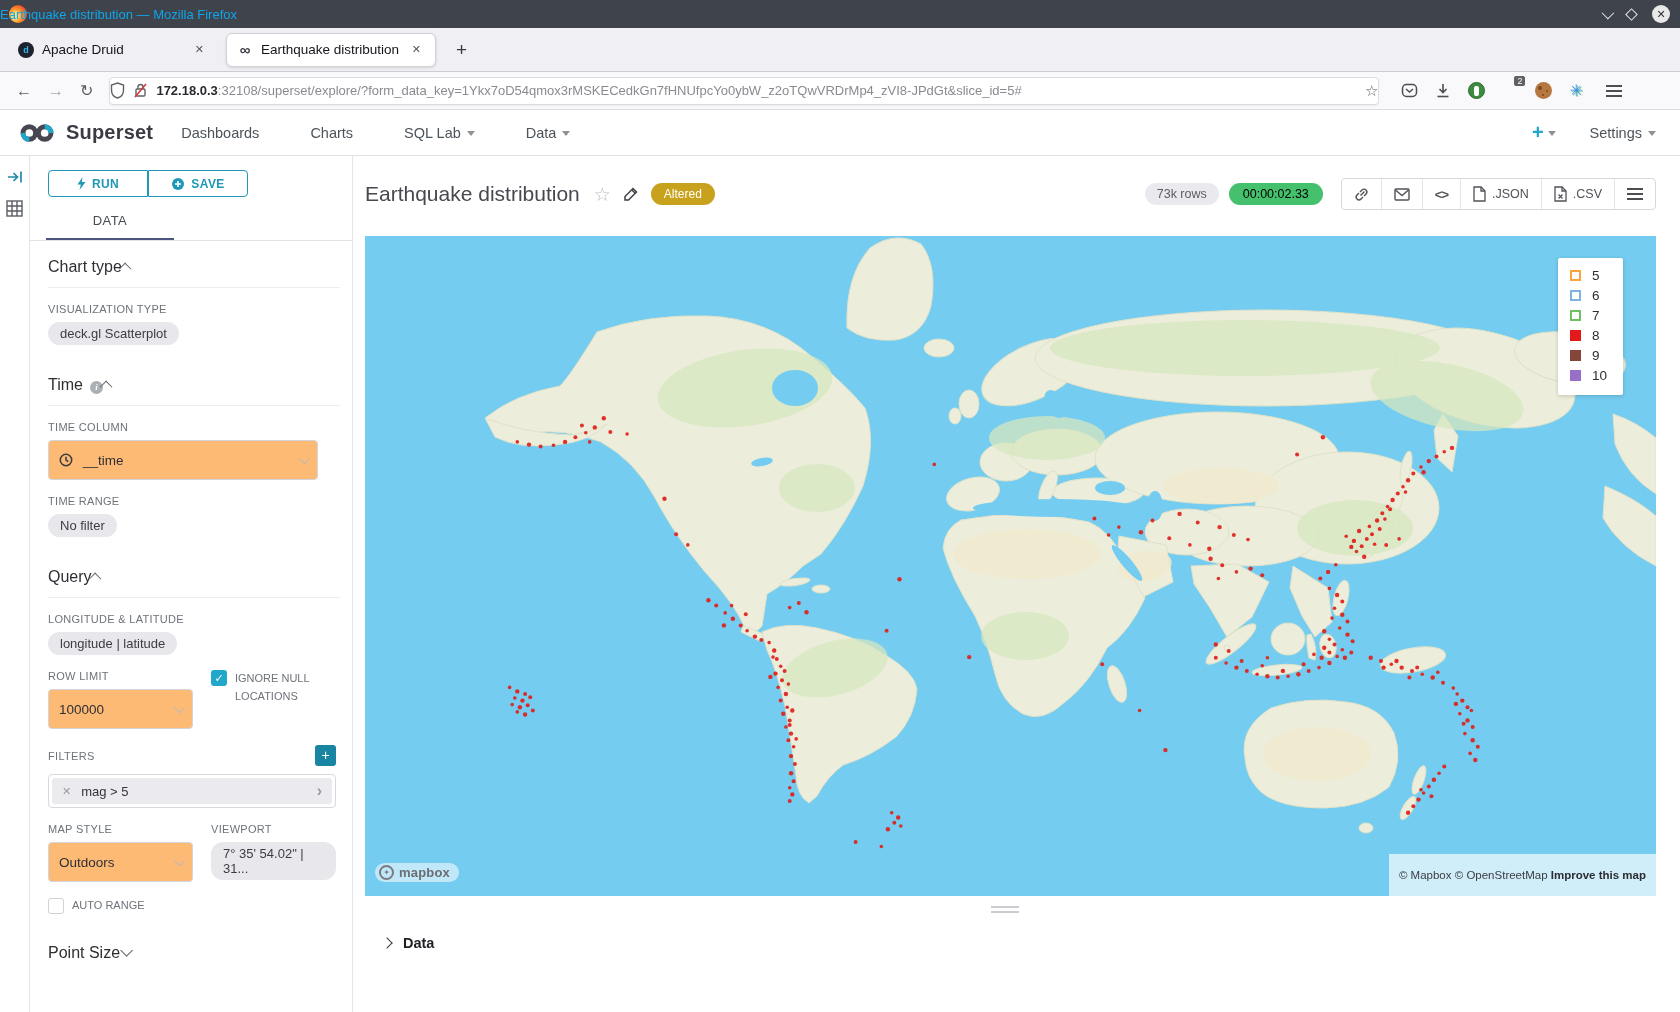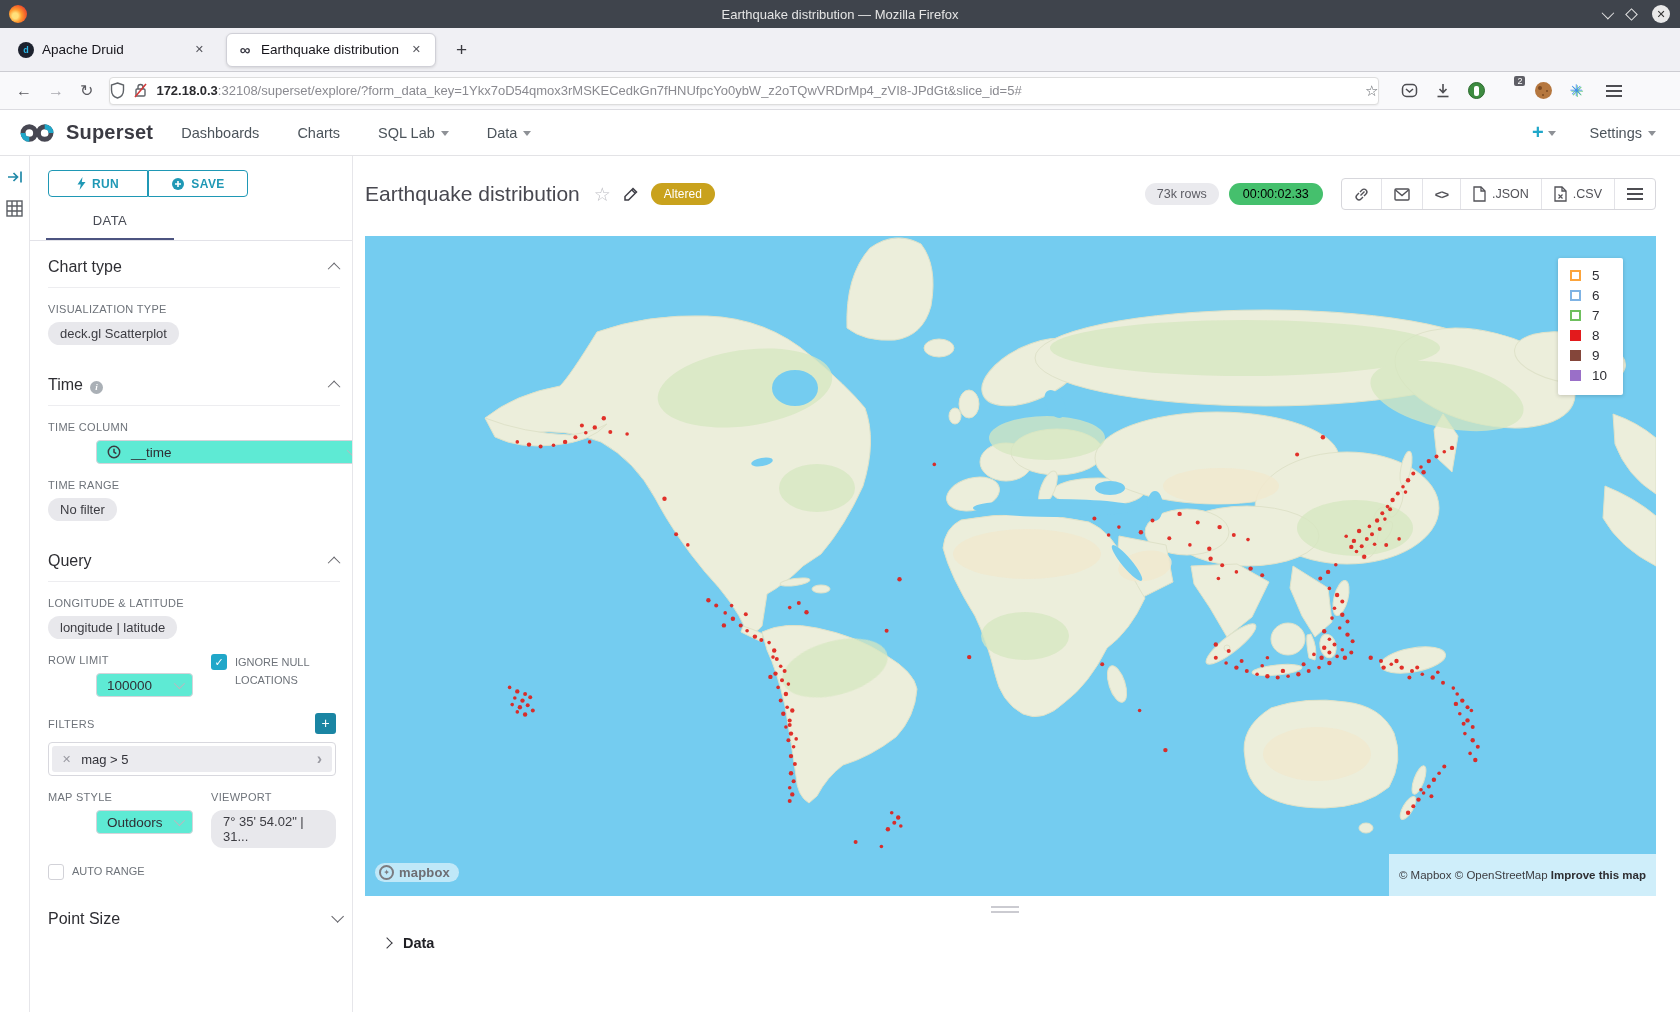--- a/index.html
+++ b/index.html
@@ -4,21 +4,21 @@
 <style>
   * { margin:0; padding:0; box-sizing:border-box; }
   html,body { width:1680px; height:1012px; overflow:hidden;
     font-family:"Liberation Sans", sans-serif; background:#fff; }
 
   
   .titlebar { position:absolute; top:0; left:0; width:1680px; height:28px;
     background:#3f444c; display:flex; align-items:center; color:#f2f2f2; }
   .ff-logo { width:18px; height:18px; border-radius:50%; margin-left:9px;
     background:radial-gradient(circle at 35% 60%, #ffe07a 0 18%, #ff9a2e 40%, #f0552a 70%, #d6356b 100%); }
-  .win-title { position:absolute; left:0; right:0; text-align:center; font-size:13px; color:#e5e5e5; }
+  .win-title { position:absolute; left:0; right:0; text-align:left; font-size:13px; color:#0ea5e9; }
   .win-controls { position:absolute; right:10px; top:0; height:28px; display:flex; align-items:center; gap:16px; }
   .wc-chev { width:9px; height:9px; border-right:1.6px solid #e4e4e4; border-bottom:1.6px solid #e4e4e4;
     transform:rotate(45deg) translateY(-2px); }
   .wc-diamond { width:9px; height:9px; border:1.6px solid #e4e4e4; transform:rotate(45deg); }
   .wc-close { width:18px; height:18px; border-radius:50%; background:#e9e9e9; color:#333;
     font-size:11px; line-height:18px; text-align:center; }
 
   .tabstrip { position:absolute; top:28px; left:0; width:1680px; height:44px;
     background:#f0f0f4; border-bottom:1px solid #ccccd2; display:flex; align-items:center; }
   .tab { display:flex; align-items:center; height:34px; margin-left:8px; padding:0 10px;
@@ -56,21 +56,21 @@
   .cookie-icon:after { content:""; position:absolute; left:3px; top:4px; width:4px; height:4px; border-radius:50%;
     background:#7d4a22; box-shadow:7px 3px 0 -1px #7d4a22, 3px 7px 0 -1px #7d4a22; }
   .asterisk-icon { font-size:16px; color:#3f8cf4; text-shadow:1px 1px 0 #54c46f; }
   .burger { width:16px; height:2px; background:#4d4d52; box-shadow:0 5px 0 #4d4d52, 0 10px 0 #4d4d52; margin-top:-10px; }
 
   
   .navbar { position:absolute; top:110px; left:0; width:1680px; height:46px; background:#fff;
     border-bottom:1px solid #e3e3e6; display:flex; align-items:center; }
   .brand { display:flex; align-items:center; margin-left:16px; }
   .brand-text { font-size:20px; font-weight:bold; color:#3b3b43; margin-left:8px; letter-spacing:.2px; }
-  .nav-items { display:flex; align-items:center; margin-left:28px; gap:38px; }
+  .nav-items { display:flex; align-items:center; margin-left:28px; gap:51px; }
   .nav-item { font-size:14.5px; color:#4c545b; display:flex; align-items:center; gap:6px; }
   .caret { width:0; height:0; border-left:4px solid transparent; border-right:4px solid transparent;
     border-top:5px solid #8e9196; margin-top:2px; }
   .nav-right { position:absolute; right:24px; display:flex; align-items:center; gap:34px; }
   .plus-btn { color:#20a7c9; font-size:20px; font-weight:bold; display:flex; align-items:center; gap:4px; }
 
   
   .app { position:absolute; top:156px; left:0; width:1680px; height:856px; }
   .rail { position:absolute; left:0; top:0; width:30px; height:856px; border-right:1px solid #e6e6ea;
     display:flex; flex-direction:column; align-items:center; padding-top:14px; gap:16px; }
@@ -81,30 +81,30 @@
   
   .btn-row { display:flex; width:200px; }
   .cbtn { flex:1; height:27px; border:1.5px solid #1f98b5; color:#1f98b5; font-size:12px; font-weight:bold;
     letter-spacing:.4px; display:flex; align-items:center; justify-content:center; gap:6px; background:#fff; }
   .cbtn.run { border-radius:4px 0 0 4px; border-right-width:.75px; }
   .cbtn.save { border-radius:0 4px 4px 0; border-left-width:.75px; }
   .ptabs { margin:14px 0 0 0; border-bottom:1px solid #e2e2e8; margin-left:-18px; margin-right:-16px;
     padding-left:16px; }
   .ptab { display:inline-block; width:128px; text-align:center; font-size:13px; color:#484b55;
     padding-bottom:10px; border-bottom:2.5px solid #4c5480; letter-spacing:.4px; }
-  .section-h { display:flex; align-items:center; justify-content:space-between; padding:17px 0 11px 0;
+  .section-h { display:flex; align-items:center; padding:17px 0 11px 0;
     font-size:16px; color:#2e2e33; border-bottom:1px solid #ededf0; margin-right:-4px; }
   .chev-up, .chev-down { width:9px; height:9px; border-right:1.6px solid #66666c; border-bottom:1.6px solid #66666c; }
   .chev-up { transform:rotate(-135deg) translateY(-2px); }
   .chev-down { transform:rotate(45deg) translateY(-3px); }
   .lbl { font-size:11px; color:#6e737a; letter-spacing:.3px; margin-top:15px; }
   .pill { display:inline-block; background:#e8e8ec; border-radius:12px; padding:4px 12px; font-size:13px;
     color:#3c3c42; margin-top:7px; }
-  .selbox { margin-top:7px; height:24px; border:1px solid #d4d4da; border-radius:4px; display:flex;
-    align-items:center; padding:0 10px; font-size:13.5px; color:#2f2f35; background:#5eead4;margin-left:48px; }
+  .selbox { margin-top:7px; height:40px; border:1px solid #d4d4da; border-radius:4px; display:flex;
+    align-items:center; padding:0 10px; font-size:13.5px; color:#2f2f35; background:#fdba74; }
   .selbox .sel-caret { margin-left:auto; width:8px; height:8px; border-right:1.4px solid #b9b9bf;
     border-bottom:1.4px solid #b9b9bf; transform:rotate(45deg) translateY(-2px); }
   .info-i { display:inline-block; width:13px; height:13px; border-radius:50%; background:#aab0b6; color:#fff;
     font-size:9px; line-height:13px; text-align:center; font-family:"Liberation Serif",serif; font-style:italic;
     margin-left:7px; font-weight:bold; }
   .two-col { display:flex; gap:18px; }
   .checkline { display:flex; align-items:flex-start; gap:8px; margin-top:15px; font-size:11px; color:#6e737a;
     line-height:1.6; }
   .chk { width:16px; height:16px; border-radius:3px; flex:0 0 auto; }
   .chk.on { background:#20a7c9; color:#fff; font-size:11px; line-height:16px; text-align:center; }

